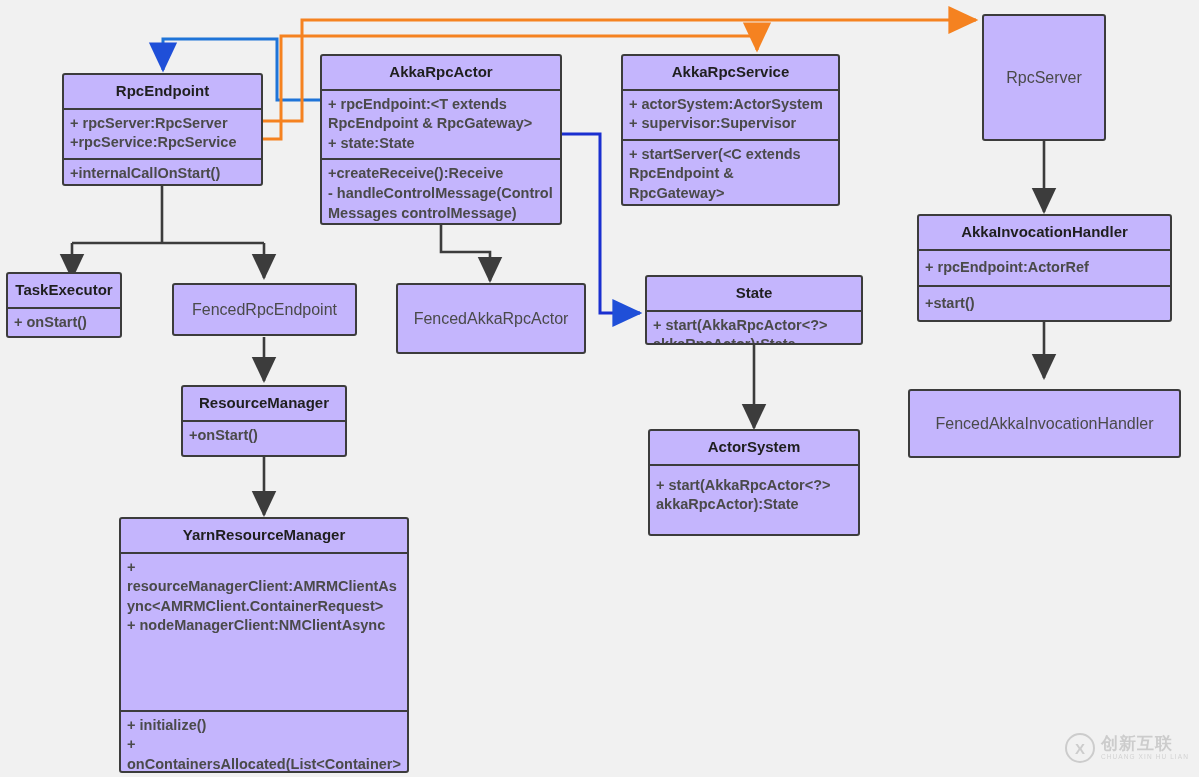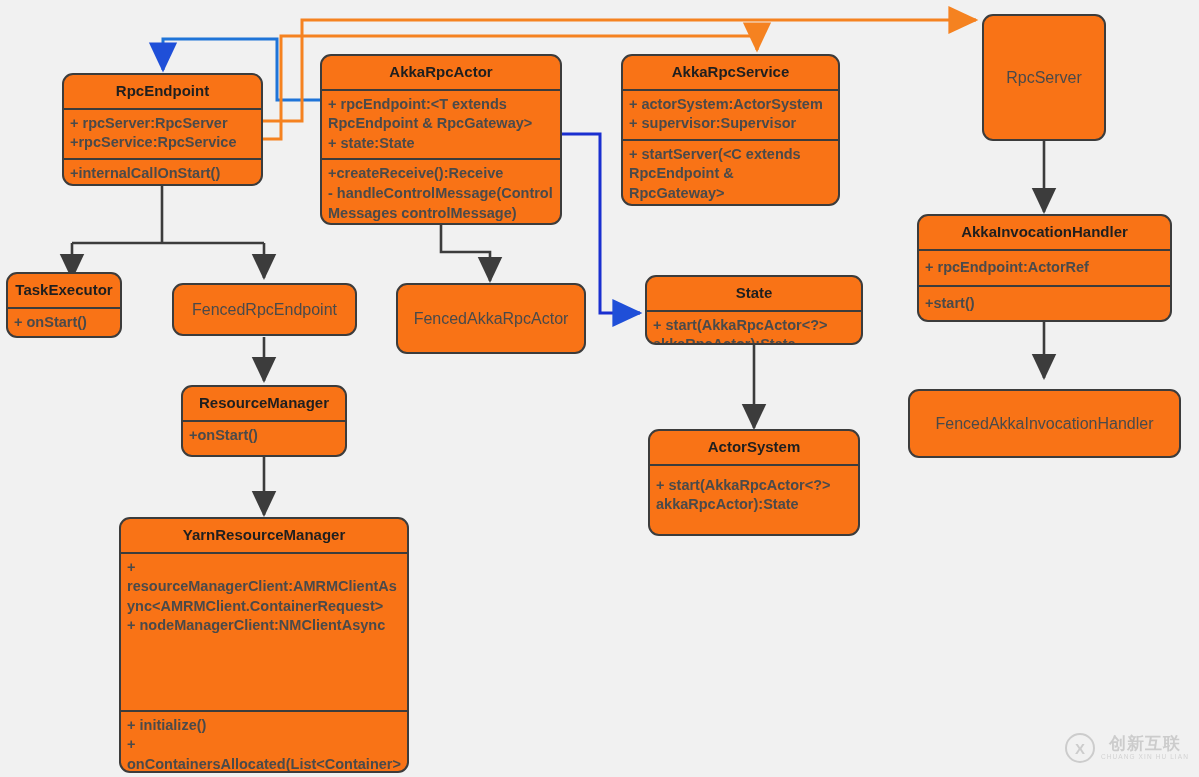--- a/index.html
+++ b/index.html
@@ -19,23 +19,23 @@
     position: absolute;
     left: 0;
     top: 0;
     width: 1199px;
     height: 777px;
     pointer-events: none;
   }
   .umlbox {
     position: absolute;
     box-sizing: border-box;
-    background: #f97316;
+    background: #c4b5fd;
     border: 2.5px solid #3c3c3c;
-    border-radius: 11px;
+    border-radius: 3px;
     overflow: hidden;
     z-index: 5;
   }
   .umlbox .title {
     font-weight: bold;
     font-size: 15px;
     color: #1f1f1f;
     text-align: center;
     padding: 7px 4px 7px 4px;
     line-height: 1.25;
@@ -91,21 +91,20 @@
     text-align: center;
     font-size: 15px;
     font-weight: bold;
     color: #9b9b9b;
     font-family: "Liberation Sans", sans-serif;
   }
   #watermark .wm-text {
     display: flex;
     flex-direction: column;
     line-height: 1;
-    align-items: center;
   }
   #watermark .wm-cn {
     font-size: 17px;
     font-weight: bold;
     color: #9b9b9b;
     letter-spacing: 1px;
   }
   #watermark .wm-py {
     font-size: 6.5px;
     color: #a8a8a8;

